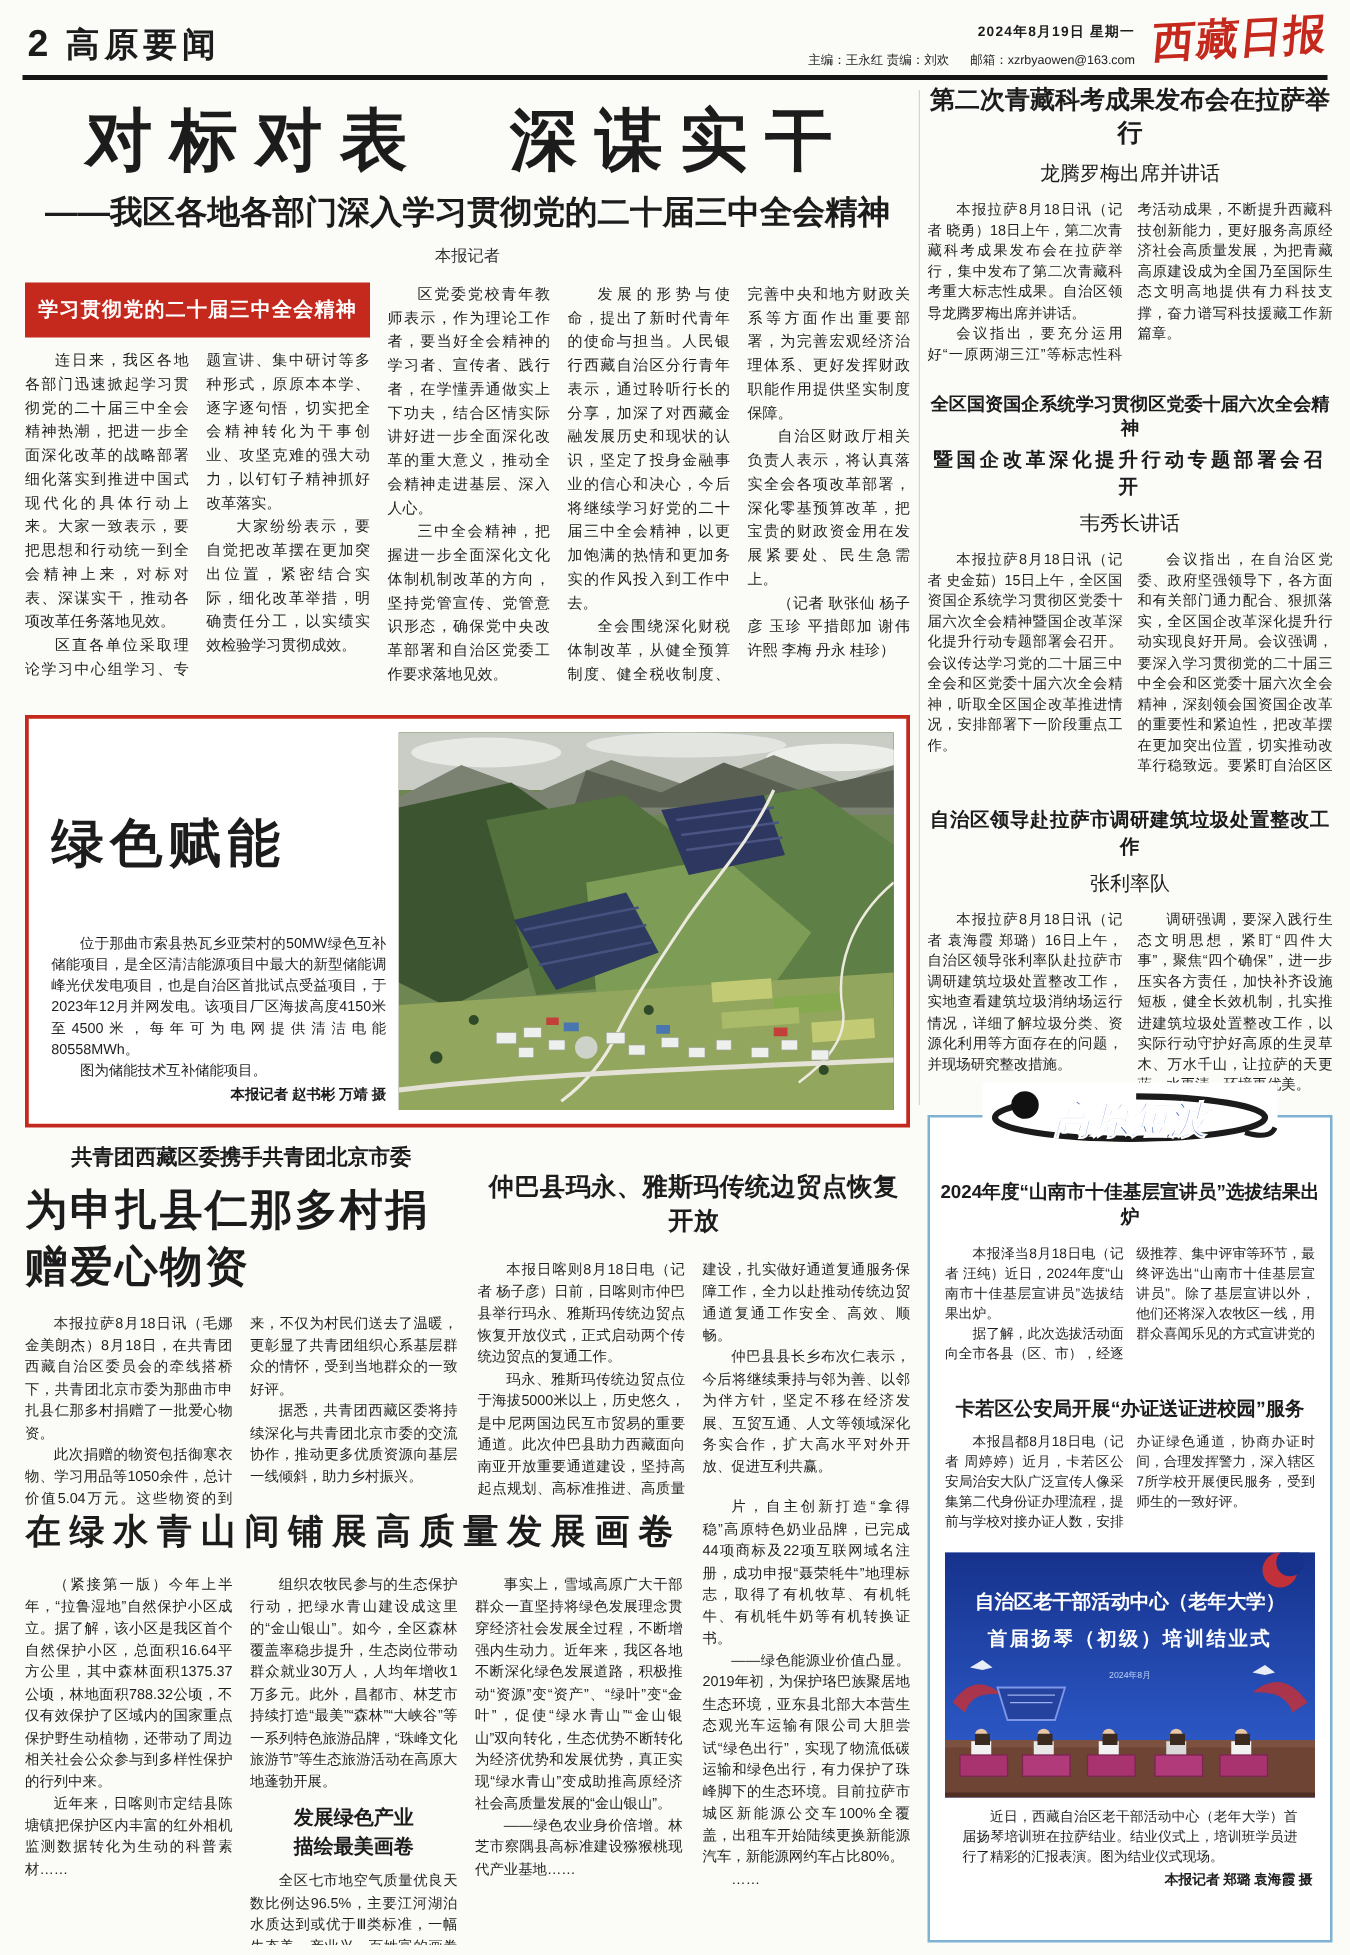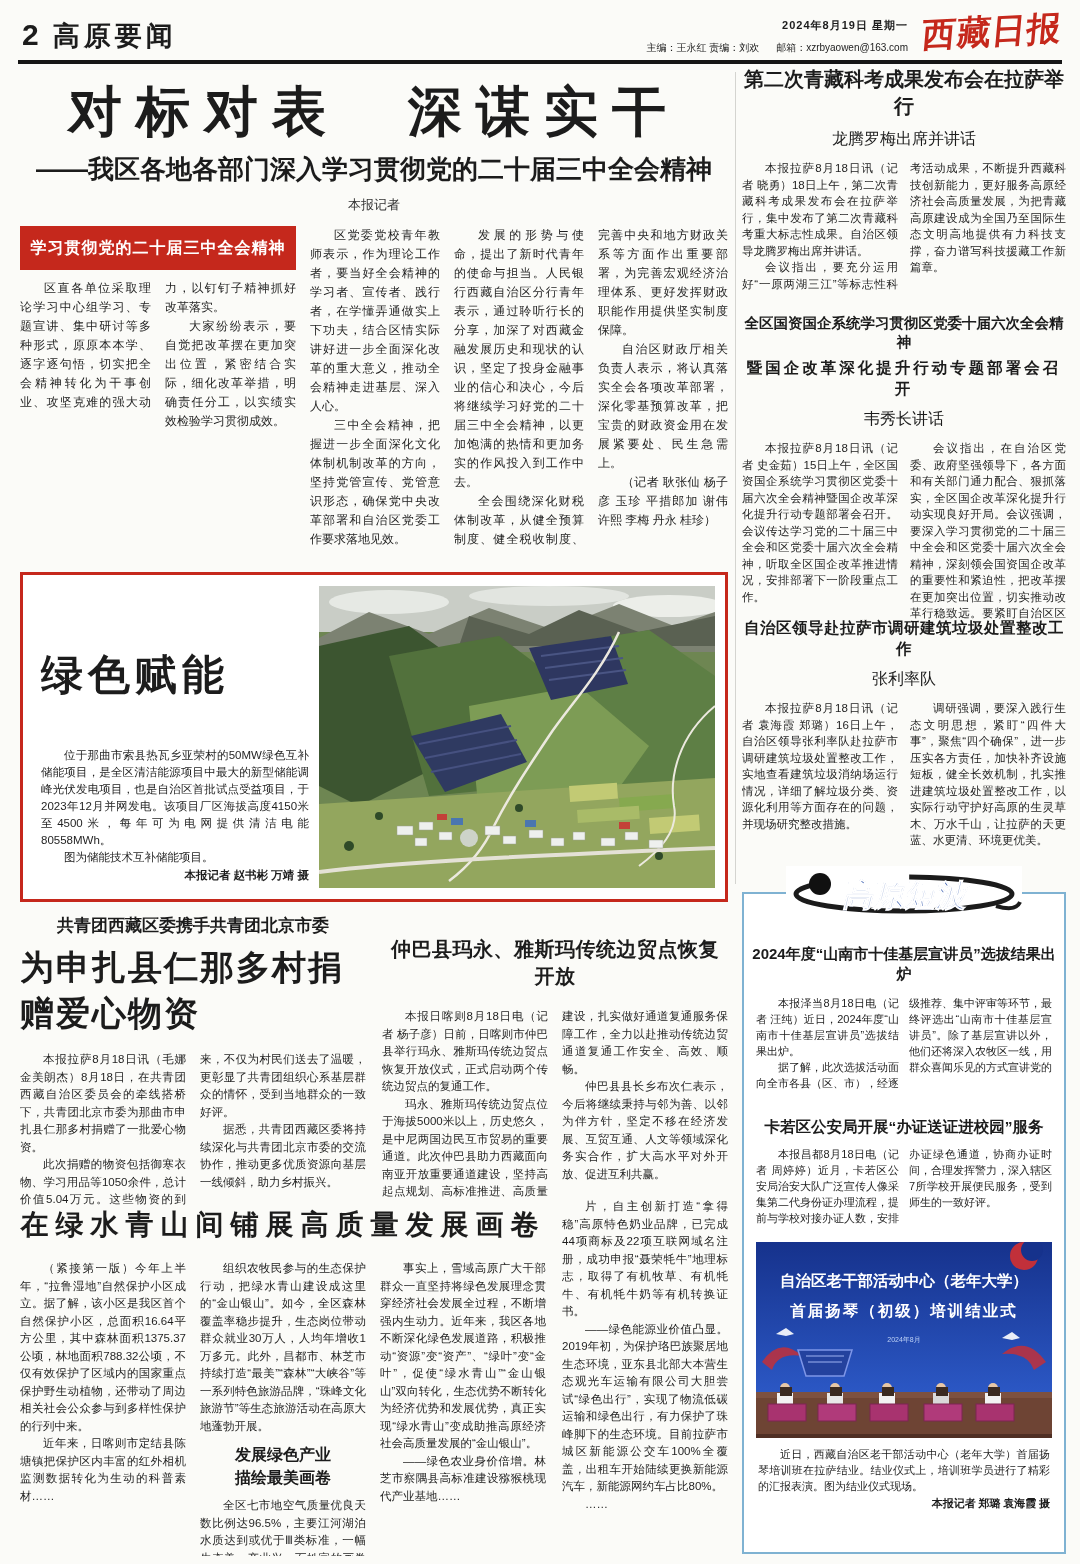--- a/index.html
+++ b/index.html
@@ -67,34 +67,34 @@
   
   .rcol { position:absolute; left:742px; top:66px; width:324px; height:1492px; }
   .ra { position:absolute; left:0; width:324px; }
   .ra-title  { text-align:center; font-family:"Liberation Serif", serif; font-weight:900; }
   .ra-sub    { text-align:center; font-size:16px; margin-top:9px; }
   .ra-body   { margin-top:10px; column-count:2; column-gap:12px; overflow:hidden; }
   .ra-body .para { font-size:11.5px; line-height:16.5px; }
   .a1 .ra-title { font-size:20px; }
   .a2 .t1 { font-size:14.5px; }
   .a2 .t2 { font-size:15.5px; letter-spacing:3px; margin-top:6px; }
-  .a3 .ra-title { font-size:15.5px; letter-spacing:0.5px; }
+  .a3 .ra-title { font-size:15.5px; letter-spacing:0.5px;margin-top:28px; }
   
   .swbox { position:absolute; left:0; top:826px; width:324px; height:662px;
            border:2px solid #7fb2d2; background:#fff; }
   .sw-logo { position:absolute; left:50%; top:-28px; transform:translateX(-50%);
              width:236px; height:56px; background:#fff; }
   .sw-h1 { margin-top:50px; padding:0 8px; text-align:center; font-size:15px; font-weight:700; line-height:1.35; }
   .sw-body { margin:10px 12px 0; column-count:2; column-gap:10px; height:108px; overflow:hidden; }
   .sw-body .para { font-size:11px; line-height:16px; }
   .sw-h2 { margin-top:14px; padding:0 8px; text-align:center; font-size:15.5px; font-weight:700; }
   .sw-body2 { margin:8px 12px 0; column-count:2; column-gap:10px; height:84px; overflow:hidden; }
   .sw-body2 .para { font-size:11px; line-height:16px; }
   .sw-photo { margin:12px 12px 0; height:196px; background:#1a3a9a; }
-  .sw-cap { margin:8px 14px 0; }
+  .sw-cap { margin:8px 26px 0; }
   .sw-cap .para { font-size:11px; line-height:16px; font-family:"Liberation Serif", serif; }
   .sw-credit { text-align:right; font-size:11px; font-weight:700; margin:2px 14px 0;
                font-family:"Liberation Serif", serif; }
 </style>
 </head>
 <body>
 
 <div class="header">
   <div class="h-left">
     <span class="pageno">2</span>
@@ -115,20 +115,21 @@
 <div class="vdiv"></div>
 
 <div class="main-title">对标对表　深谋实干</div>
 <div class="main-sub">——我区各地各部门深入学习贯彻党的二十届三中全会精神</div>
 <div class="main-by">本报记者</div>
 
 <div class="main-body">
   <div class="mb-left">
     <div class="red-label">学习贯彻党的二十届三中全会精神</div>
     <div class="cols2">
+        <p class="para">连日来，我区各地各部门迅速掀起学习贯彻党的二十届三中全会精神热潮，把进一步全面深化改革的战略部署细化落实到推进中国式现代化的具体行动上来。大家一致表示，要把思想和行动统一到全会精神上来，对标对表、深谋实干，推动各项改革任务落地见效。</p>
         <p class="para">区直各单位采取理论学习中心组学习、专题宣讲、集中研讨等多种形式，原原本本学、逐字逐句悟，切实把全会精神转化为干事创业、攻坚克难的强大动力，以钉钉子精神抓好改革落实。</p>
         <p class="para">大家纷纷表示，要自觉把改革摆在更加突出位置，紧密结合实际，细化改革举措，明确责任分工，以实绩实效检验学习贯彻成效。</p>
       </div>
   </div>
   <div class="mb-right">
     <div class="cols3">
         <p class="para">区党委党校青年教师表示，作为理论工作者，要当好全会精神的学习者、宣传者、践行者，在学懂弄通做实上下功夫，结合区情实际讲好进一步全面深化改革的重大意义，推动全会精神走进基层、深入人心。</p>
         <p class="para">三中全会精神，把握进一步全面深化文化体制机制改革的方向，坚持党管宣传、党管意识形态，确保党中央改革部署和自治区党委工作要求落地见效。</p>
         <p class="para">发展的形势与使命，提出了新时代青年的使命与担当。人民银行西藏自治区分行青年表示，通过聆听行长的分享，加深了对西藏金融发展历史和现状的认识，坚定了投身金融事业的信心和决心，今后将继续学习好党的二十届三中全会精神，以更加饱满的热情和更加务实的作风投入到工作中去。</p>
         <p class="para">全会围绕深化财税体制改革，从健全预算制度、健全税收制度、完善中央和地方财政关系等方面作出重要部署，为完善宏观经济治理体系、更好发挥财政职能作用提供坚实制度保障。</p>

